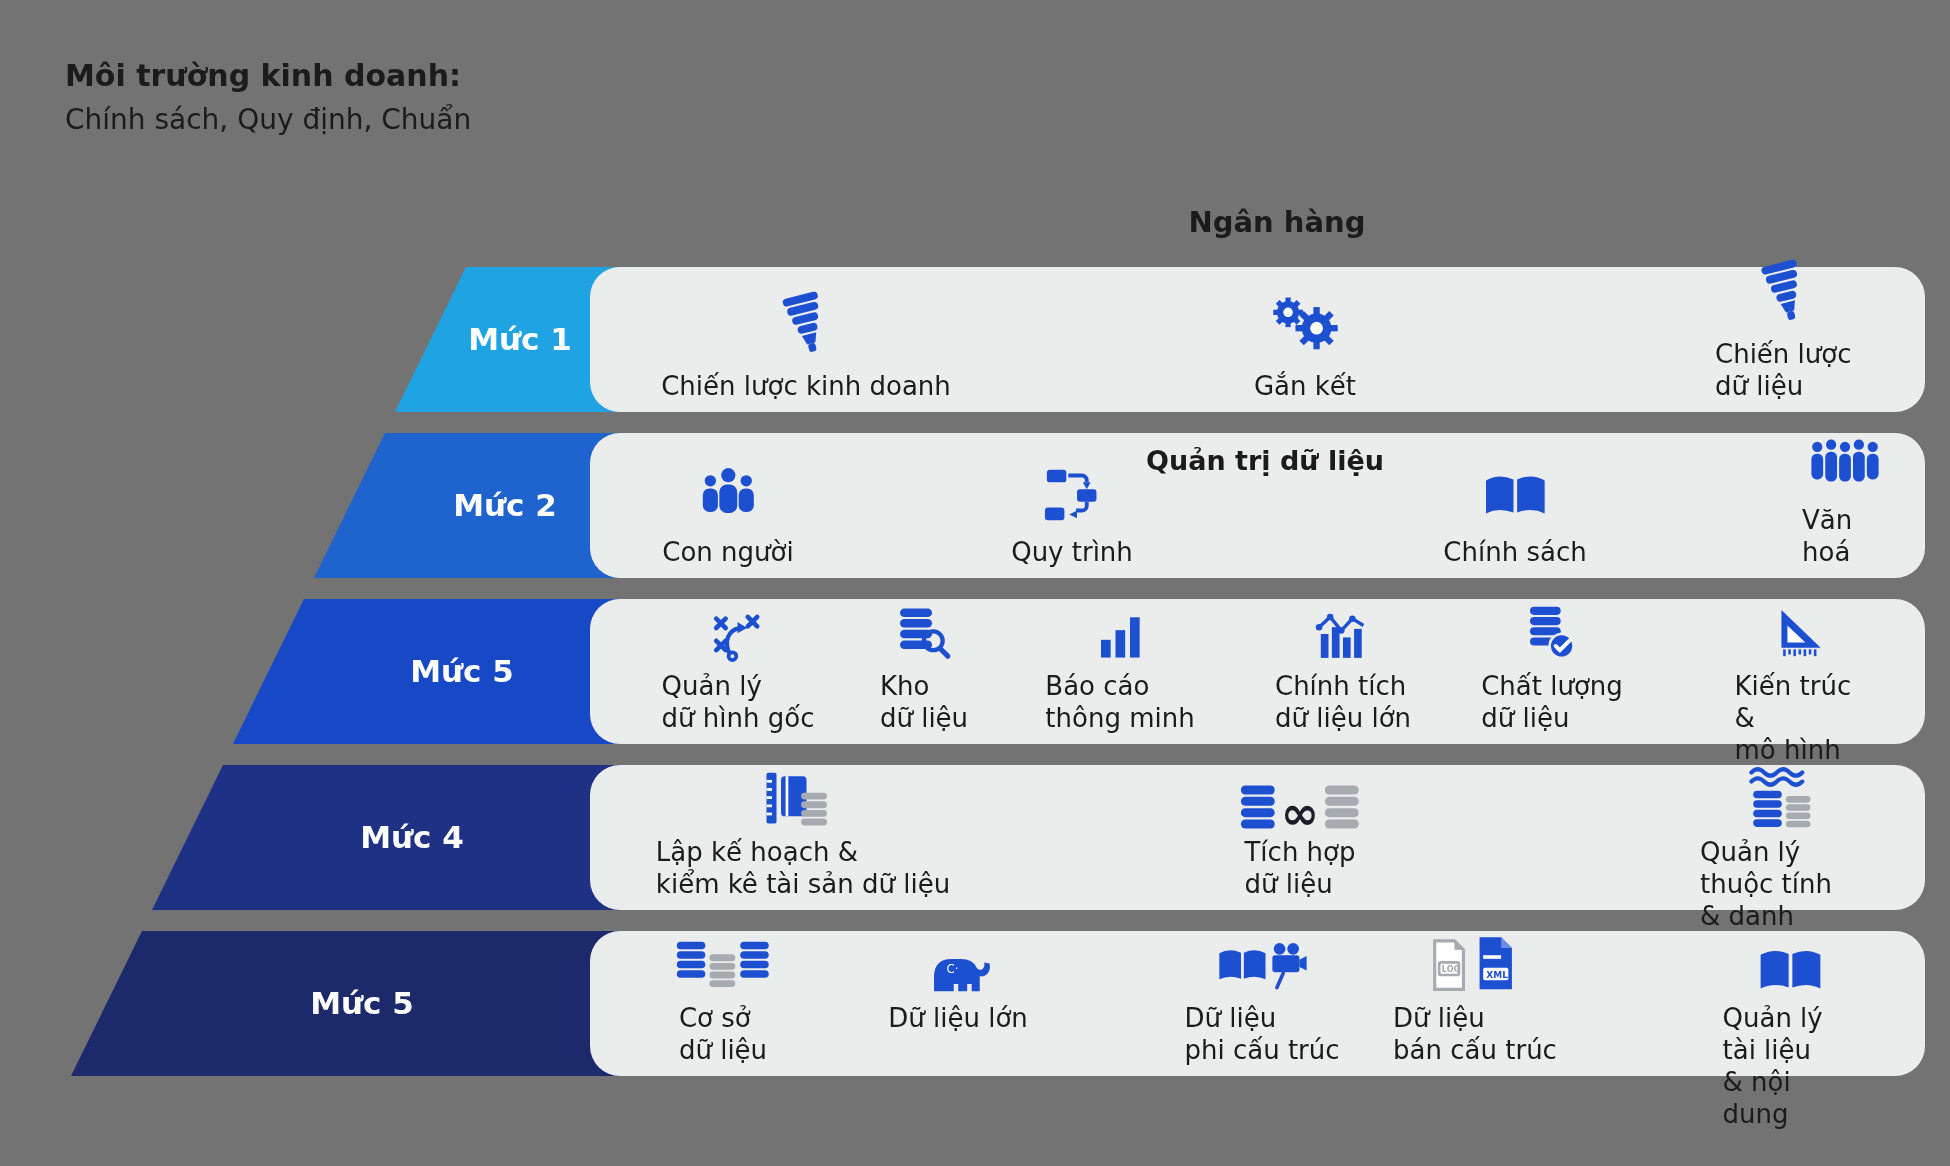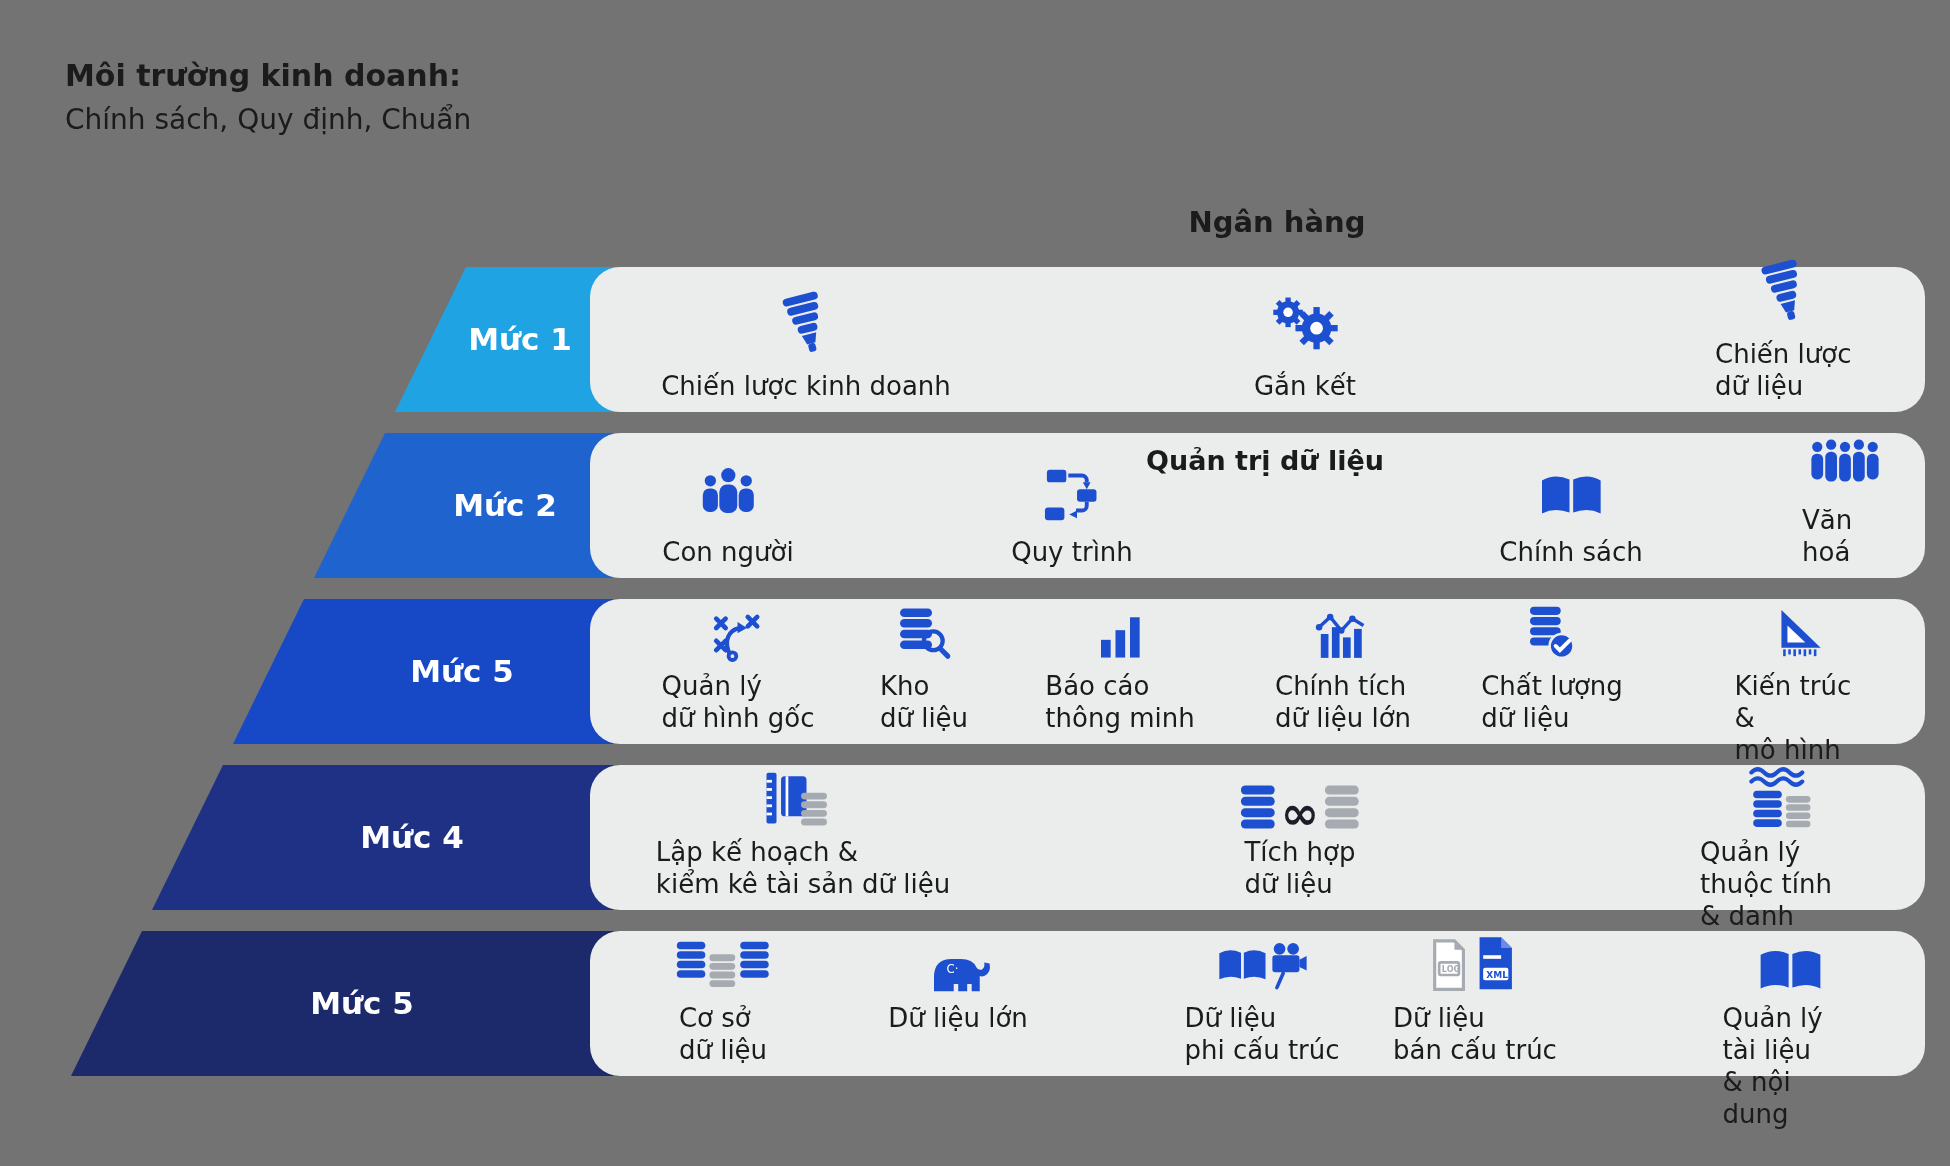--- a/index.html
+++ b/index.html
@@ -162,21 +162,21 @@
               <rect x="9" y="29" width="16" height="25" rx="7"></rect>
             <circle cx="55" cy="21" r="6"></circle>
               <rect x="47" y="29" width="16" height="25" rx="7"></rect>
             <circle cx="36" cy="15" r="7.5"></circle>
               <rect x="26.5" y="25" width="19" height="30" rx="8"></rect>
           </g>
         </svg>
       </div>
       <div class="lbl">Con người</div>
     </div>
-    <div class="item" style="left:981px">
+    <div class="item" style="left:925px">
       <div class="icbox h1">
         <svg width="80" height="66" viewBox="0 0 72 72">
             <g class="ib" transform="translate(0,4)">
               <use href="#book"></use>
             </g>
           </svg>
       </div>
       <div class="lbl">Chính sách</div>
     </div>
     <div class="item" style="left:1255px">

